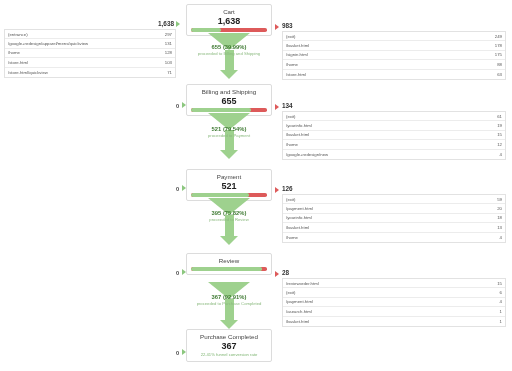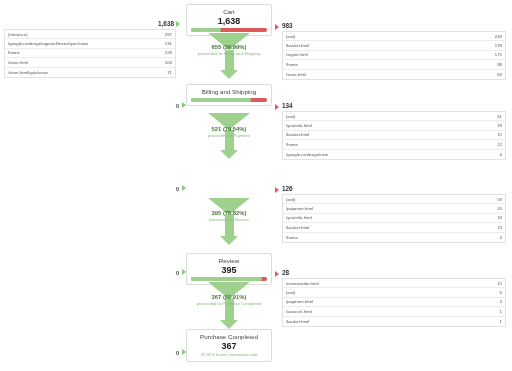--- a/index.html
+++ b/index.html
@@ -218,20 +218,21 @@
   <div class="arrowhead" style="left:220px; top:70px;"></div>
   <div class="flow-label" style="left:174px; top:44px;">
     <div class="fl-main">655 (39.99%)</div>
     <div class="fl-sub">proceeded to Billing and Shipping</div>
   </div>
 
   <div class="zero-lbl" style="left:176px; top:103px;">0</div>
   <div class="tri tri-green" style="left:182px; top:102px;"></div>
   <div class="node" style="left:186px; top:84px;">
     <div class="n-title">Billing and Shipping</div>
+    <div class="n-value">655</div>
     <div class="bar">
       <div class="fill" id="bar1" style="width: 79.54%;"></div>
     </div>
   </div>
   <div class="tri tri-red" style="left:275px; top:104px;"></div>
   <div class="side-total" style="left:282px; top:102px;">134</div>
   <div class="side-table" style="left:282px; top:111px; width:224px;">
     <div class="side-row">
       <span class="lbl">(exit)</span>
       <span class="val">61</span>
@@ -257,20 +258,27 @@
   <div class="wedge" style="left:208px; top:113px;"></div>
   <div class="shaft" style="left:224.5px; top:130px; height:20px;"></div>
   <div class="arrowhead" style="left:220px; top:150px;"></div>
   <div class="flow-label" style="left:174px; top:126px;">
     <div class="fl-main">521 (79.54%)</div>
     <div class="fl-sub">proceeded to Payment</div>
   </div>
 
   <div class="zero-lbl" style="left:176px; top:186px;">0</div>
   <div class="tri tri-green" style="left:182px; top:185px;"></div>
+  <div class="node" style="left:186px; top:169px;">
+    <div class="n-title">Payment</div>
+    <div class="n-value">521</div>
+    <div class="bar">
+      <div class="fill" id="bar2" style="width: 75.82%;"></div>
+    </div>
+  </div>
   <div class="tri tri-red" style="left:275px; top:187px;"></div>
   <div class="side-total" style="left:282px; top:185px;">126</div>
   <div class="side-table" style="left:282px; top:194px; width:224px;">
     <div class="side-row">
       <span class="lbl">(exit)</span>
       <span class="val">59</span>
     </div>
     <div class="side-row">
       <span class="lbl">/payment.html</span>
       <span class="val">20</span>
@@ -294,21 +302,20 @@
   <div class="arrowhead" style="left:220px; top:236px;"></div>
   <div class="flow-label" style="left:174px; top:210px;">
     <div class="fl-main">395 (75.82%)</div>
     <div class="fl-sub">proceeded to Review</div>
   </div>
 
   <div class="zero-lbl" style="left:176px; top:270px;">0</div>
   <div class="tri tri-green" style="left:182px; top:269px;"></div>
   <div class="node" style="left:186px; top:253px;">
     <div class="n-title">Review</div>
-    <div class="n-value">395</div>
     <div class="bar">
       <div class="fill" id="bar3" style="width: 92.91%;"></div>
     </div>
   </div>
   <div class="tri tri-red" style="left:275px; top:271px;"></div>
   <div class="side-total" style="left:282px; top:269px;">28</div>
   <div class="side-table" style="left:282px; top:278px; width:224px;">
     <div class="side-row">
       <span class="lbl">/revieworder.html</span>
       <span class="val">15</span>

